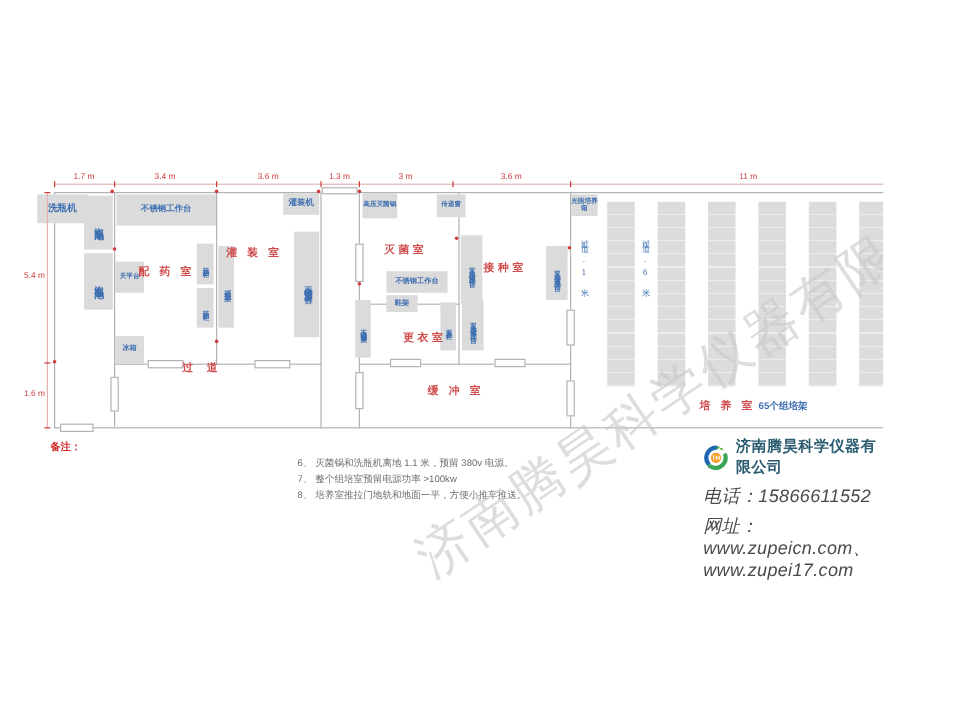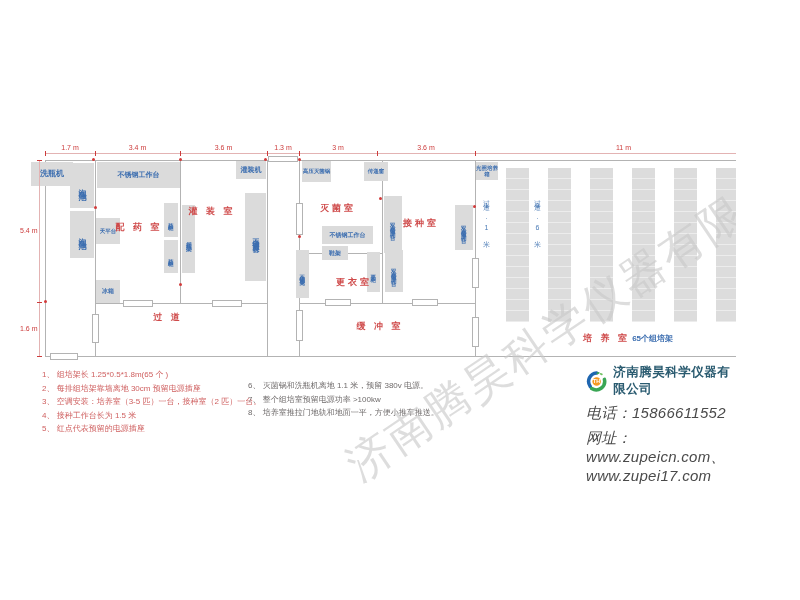--- a/index.html
+++ b/index.html
@@ -88,21 +88,21 @@
       <div class="furn vert" style="left: 385px; top: 250px; width: 18px; height: 42px; font-size: 5.5px;">双人水平超净工作台</div>
       <div class="furn vert" style="left: 455px; top: 205px; width: 18px; height: 45px; font-size: 5.5px;">双人水平超净工作台</div>
       <div class="furn" style="left: 476px; top: 162px; width: 22px; height: 18px; font-size: 5.5px;">光照培养箱</div>
       <div class="furn" style="left: 744px; top: 325px; width: 27px; height: 23px; font-size: 6.5px;">空调</div>
       <div class="room-label" style="left: 139px; top: 227px;">配 药 室</div>
       <div class="room-label" style="left: 212px; top: 211px;">灌 装 室</div>
       <div class="room-label" style="left: 338px; top: 208px;">灭菌室</div>
       <div class="room-label" style="left: 421px; top: 223px;">接种室</div>
       <div class="room-label" style="left: 354px; top: 282px;">更衣室</div>
       <div class="room-label" style="left: 380px; top: 326px;">缓 冲 室</div>
-      <div class="room-label" style="left: 168px; top: 317px;">过    道</div>
+      <div class="room-label" style="left: 168px; top: 307px; font-family: Liberation Mono, monospace;">过    道</div>
       <div class="room-label" style="left: 628px; top: 338px;">培 养 室<span class="blue"> 65个组培架</span></div>
       <div class="rack" style="left: 506px; top: 168px; width: 23px; height: 154px;"></div>
       <div class="rack" style="left: 548px; top: 168px; width: 23px; height: 154px;"></div>
       <div class="rack" style="left: 590px; top: 168px; width: 23px; height: 154px;"></div>
       <div class="rack" style="left: 632px; top: 168px; width: 23px; height: 154px;"></div>
       <div class="rack" style="left: 674px; top: 168px; width: 23px; height: 154px;"></div>
       <div class="rack" style="left: 716px; top: 168px; width: 23px; height: 154px;"></div>
       <div class="rack" style="left: 758px; top: 168px; width: 13px; height: 154px;"></div>
       <div class="aisle" style="left: 481px; top: 194px;">过道1.1米</div>
       <div class="aisle" style="left: 532px; top: 194px;">过道0.6米</div>
@@ -136,27 +136,21 @@
       <div class="tick" style="left: 37px; top: 160px; width: 5px; height: 1px;"></div>
       <div class="dimlabel side" style="left: 20px; top: 227px;">5.4 m</div>
       <div class="tick" style="left: 37px; top: 302px; width: 5px; height: 1px;"></div>
       <div class="tick" style="left: 37px; top: 356px; width: 5px; height: 1px;"></div>
       <div class="dimlabel side" style="left: 20px; top: 325px;">1.6 m</div>
     </div>
 
   <div id="watermark">济南腾昊科学仪器有限公司</div>
 
   <div id="notes">
-    <ul>
-      <li>1、 组培架长 1.25*0.5*1.8m(65 个 )</li>
-      <li>2、 每排组培架靠墙离地 30cm 预留电源插座</li>
-      <li>3、 空调安装：培养室（3-5 匹）一台，接种室（2 匹）一台。</li>
-      <li>4、 接种工作台长为 1.5 米</li>
-      <li>5、 红点代表预留的电源插座</li>
-    </ul>
+    <div class="title">备注：</div>
   </div>
 
   <div id="notes-right">
     <ul>
       <li>6、 灭菌锅和洗瓶机离地 1.1 米，预留 380v 电源。</li>
       <li>7、 整个组培室预留电源功率 &gt;100kw</li>
       <li>8、 培养室推拉门地轨和地面一平，方便小推车推送。</li>
     </ul>
   </div>
 

